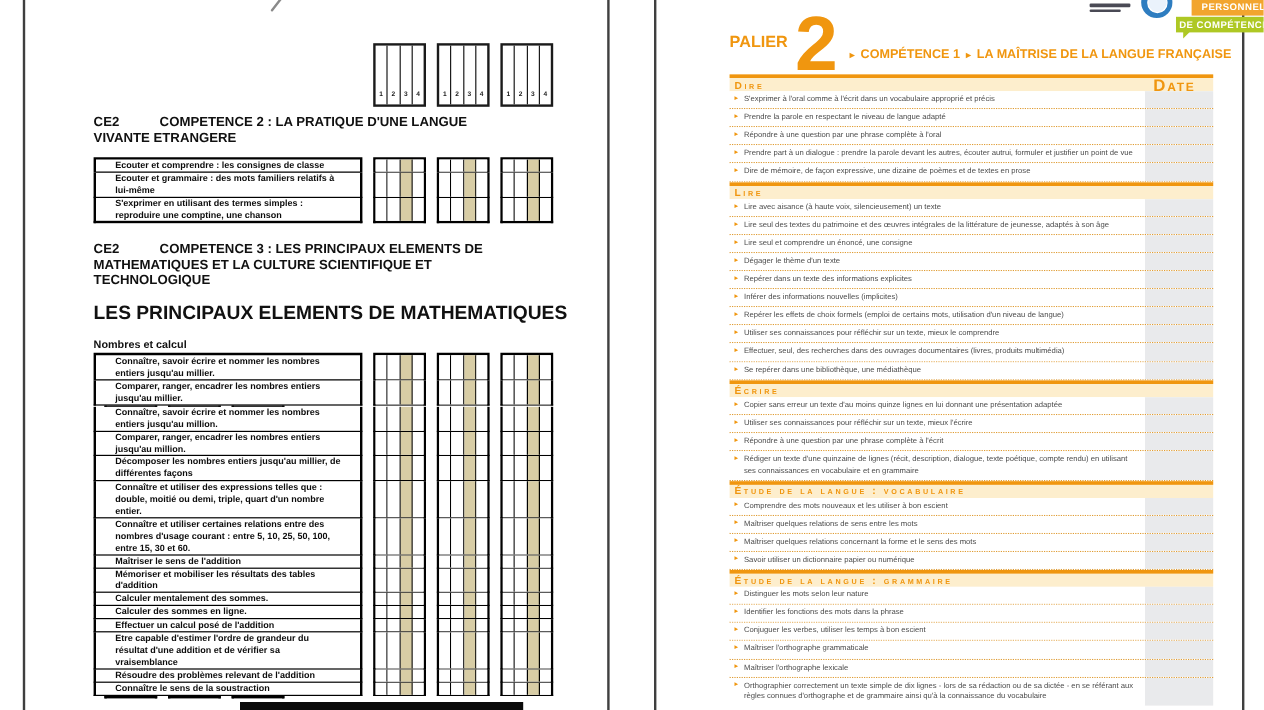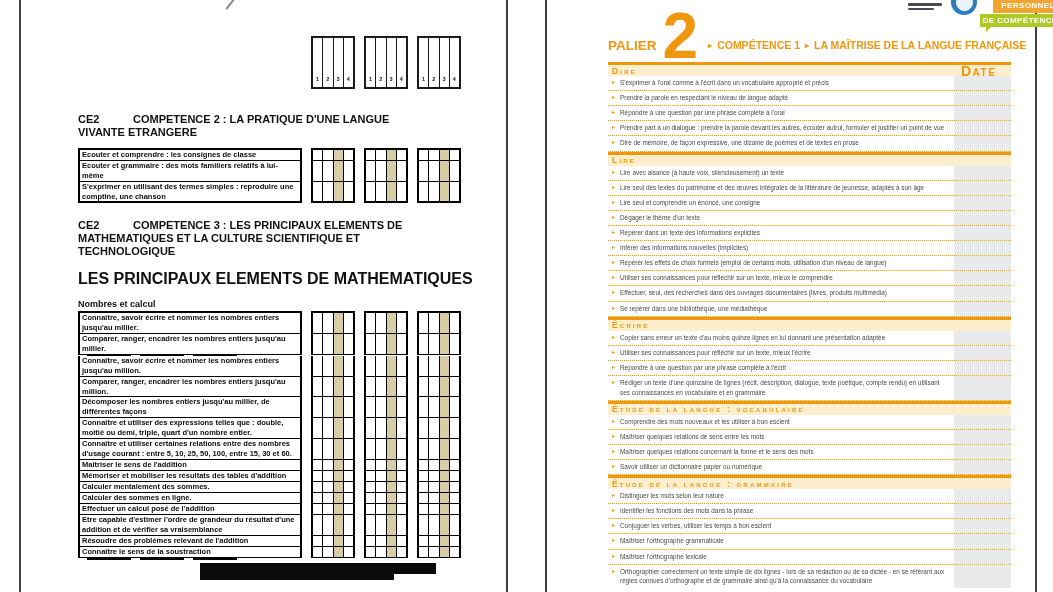--- a/index.html
+++ b/index.html
@@ -10,33 +10,33 @@
   
   .left-page { position:absolute; left:78px; top:0; width:412px; height:592px; }
   .pen-mark { position:absolute; left:152px; top:-5px; width:2px; height:16px; background:#8a8a8a; transform:rotate(38deg); border-radius:2px; }
 
   .score-header { display:flex; gap:9px; margin:36px 0 0 233px; }
   .score-box { width:44px; height:53px; border:2px solid #1b1b1b; display:flex; background:#fff; }
   .score-col { flex:1; border-right:1px solid #1b1b1b; display:flex; flex-direction:column; justify-content:flex-end; align-items:center; }
   .score-col:last-child { border-right:none; }
   .score-num { font-size:5.5px; font-weight:bold; color:#1b1b1b; margin-bottom:5px; }
 
-  .lp-heading { margin-top:24px; width:358px; font-size:11px; font-weight:bold; line-height:1.18; color:#111; }
+  .lp-heading { margin-top:7px; width:358px; font-size:11px; font-weight:bold; line-height:1.18; color:#111; }
   .lp-heading .lvl { display:inline-block; min-width:55px; }
   .lp-heading.h2 { margin-top:16px; }
   .lp-sub { margin-top:12px; font-size:16px; font-weight:bold; color:#111; }
   .lp-tabletitle { margin-top:11px; font-size:9px; font-weight:bold; color:#111; }
 
   .ltable { margin-top:9px; }
   .ltable.t2 { margin-top:2px; }
   .lt-row { display:flex; align-items:stretch; }
   .lt-row > div { border-bottom:1px solid #000; }
   .lt-row:first-child > div { border-top:2px solid #000; }
   .lt-row:last-child > div { border-bottom:2px solid #000; }
-  .lt-text { width:224px; border-left:2px solid #000; border-right:2px solid #000; padding:0 2px; font-size:7.5px; font-weight:bold; line-height:1.32; color:#0c0c0c; min-height:11px; }
+  .lt-text { width:224px; border-left:2px solid #000; border-right:2px solid #000; padding:0 16px; font-size:7.5px; font-weight:bold; line-height:1.32; color:#0c0c0c; min-height:11px; }
   .lt-grp { display:flex; width:44px; margin-left:9px; border-left:2px solid #000; border-right:2px solid #000; }
   .lt-c { flex:1; border-right:1px solid #000; background:#fff; }
   .lt-c:nth-child(3) { background:#d8cda5; }
   .lt-c:last-child { border-right:none; }
 
   .blackbar { margin:3px 0 0 122px; }
   .bb-top { width:236px; height:11px; background:#0a0a0a; }
   .bb-bot { width:194px; height:6px; background:#0a0a0a; }
 
   
@@ -49,21 +49,21 @@
   .wordmark i:last-child { width:26px; }
   .roundel { position:absolute; left:343px; top:-13px; width:26px; height:26px; border-radius:50%; background:#2e7dc0; display:flex; align-items:center; justify-content:center; }
   .roundel-inner { width:17px; height:17px; border-radius:50%; background:#eaf2fb; border:1.5px solid #fff; }
 
   .badge { position:absolute; left:372px; top:-3px; width:130px; font-weight:bold; font-size:8px; letter-spacing:0.4px; }
   .badge-line1 { margin-left:13px; width:70px; background:#f2a52e; color:#fff; text-align:center; padding:2px 0 2.5px; }
   .badge-line2 { margin-top:1px; width:86px; background:#aec824; color:#fff; text-align:center; padding:2px 0 2.5px; position:relative; }
   .badge-tail { position:absolute; left:6px; bottom:-5px; width:0; height:0; border-left:6px solid #aec824; border-bottom:6px solid transparent; }
 
   .title-row { display:flex; align-items:flex-end; margin-top:2px; height:60px; }
-  .palier-label { font-size:13.5px; font-weight:bold; color:#f0960f; padding-bottom:9px; }
+  .palier-label { font-size:13.5px; font-weight:bold; color:#f0960f; padding-bottom:20px; }
   .palier-number { font-size:64px; font-weight:bold; color:#f0960f; line-height:0.82; margin-left:6px; }
   .competence-line { display:flex; align-items:center; gap:5px; padding-bottom:11px; margin-left:10px; font-size:10.5px; font-weight:bold; color:#f0960f; white-space:nowrap; }
   .tri { color:#f0960f; font-size:8px; }
 
   .sections { width:403px; }
   .sec-head { display:flex; align-items:center; background:#fdeecd; border-top:3px solid #f0960f; height:14px; }
   .sec-label { flex:1; padding-left:4px; font-size:8.5px; font-weight:bold; color:#f0960f; font-variant:small-caps; letter-spacing:2.2px; }
   .sec-date { width:57px; font-size:14px; font-weight:bold; color:#f0960f; font-variant:small-caps; letter-spacing:1.5px; padding-left:7px; }
   .item { display:flex; align-items:stretch; border-bottom:1px dotted #df9c33; }
   .item:last-child { border-bottom:none; }

